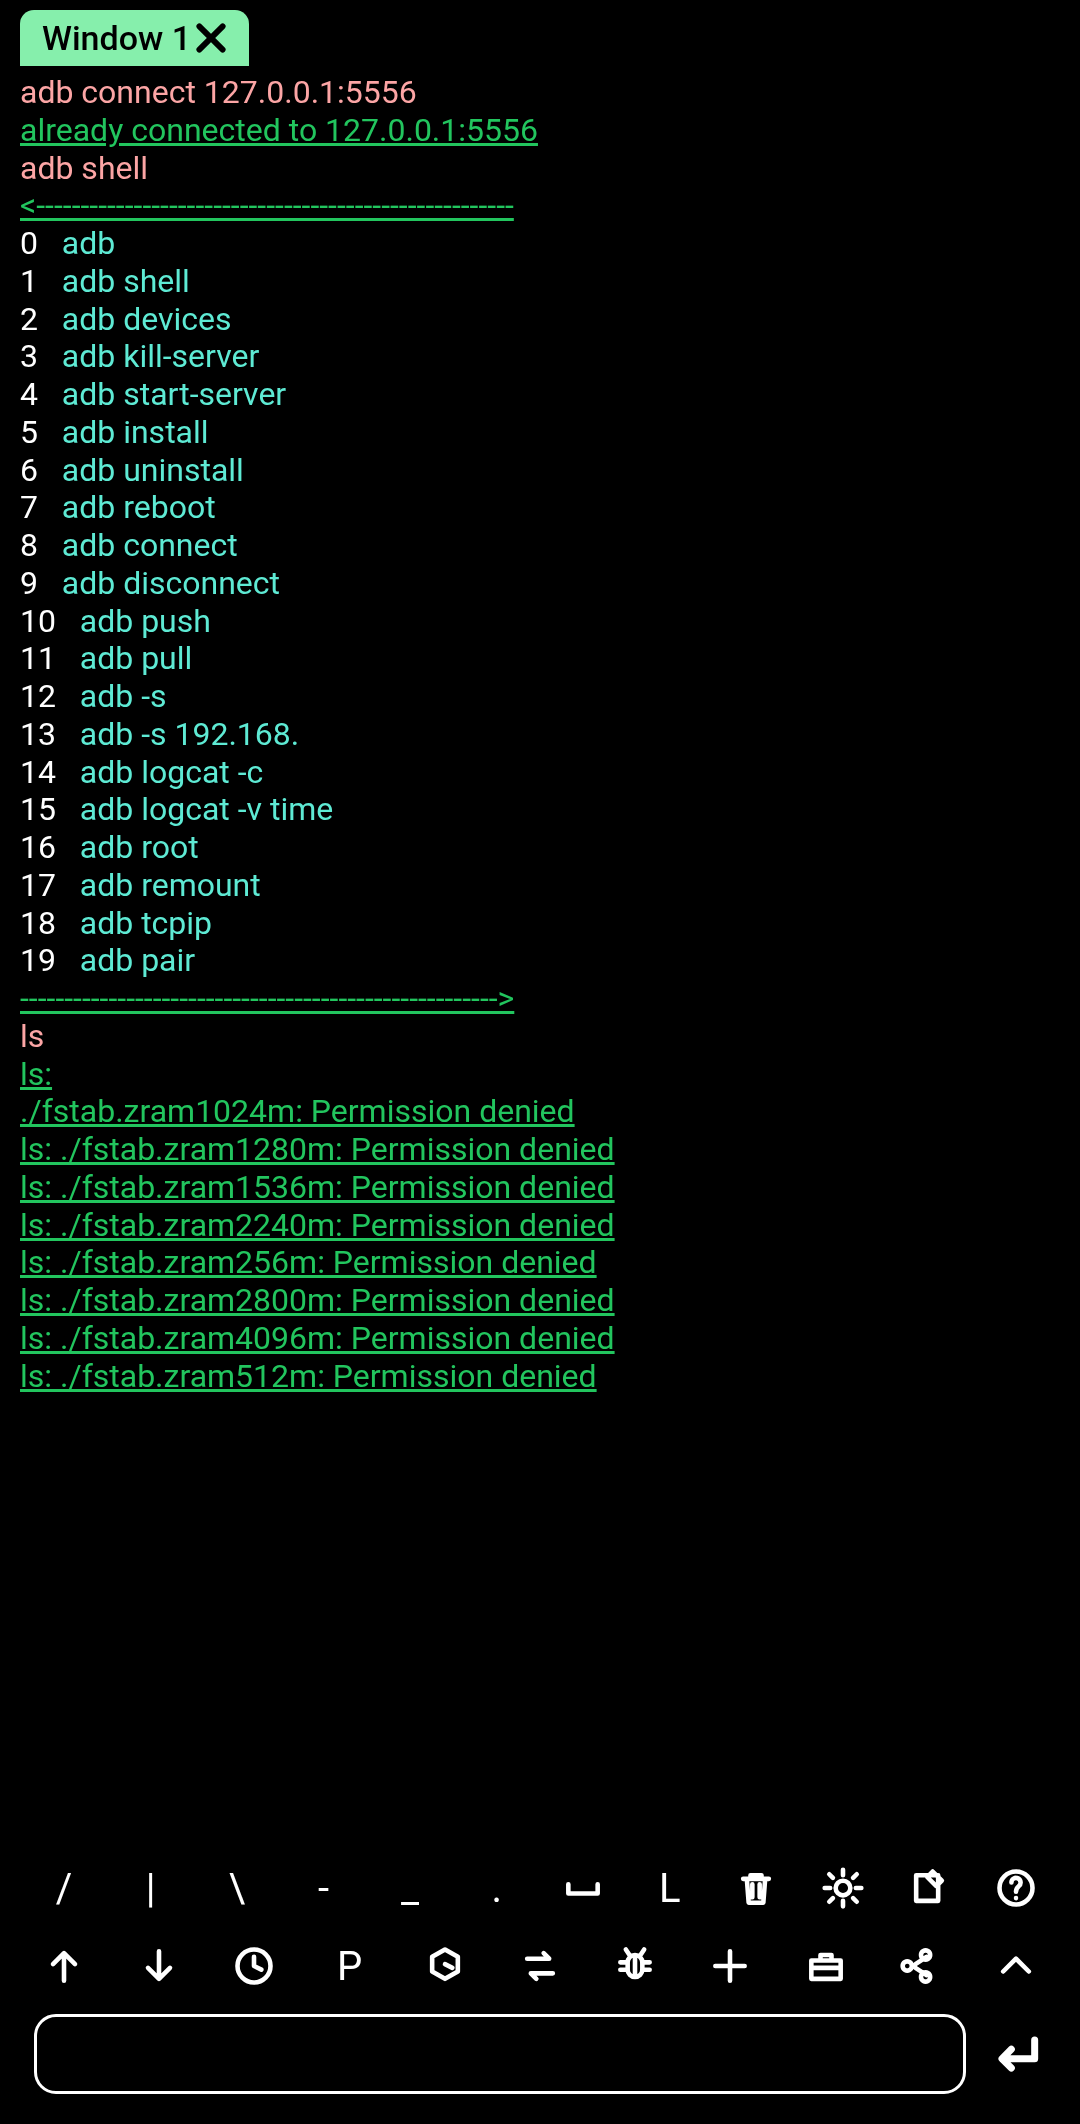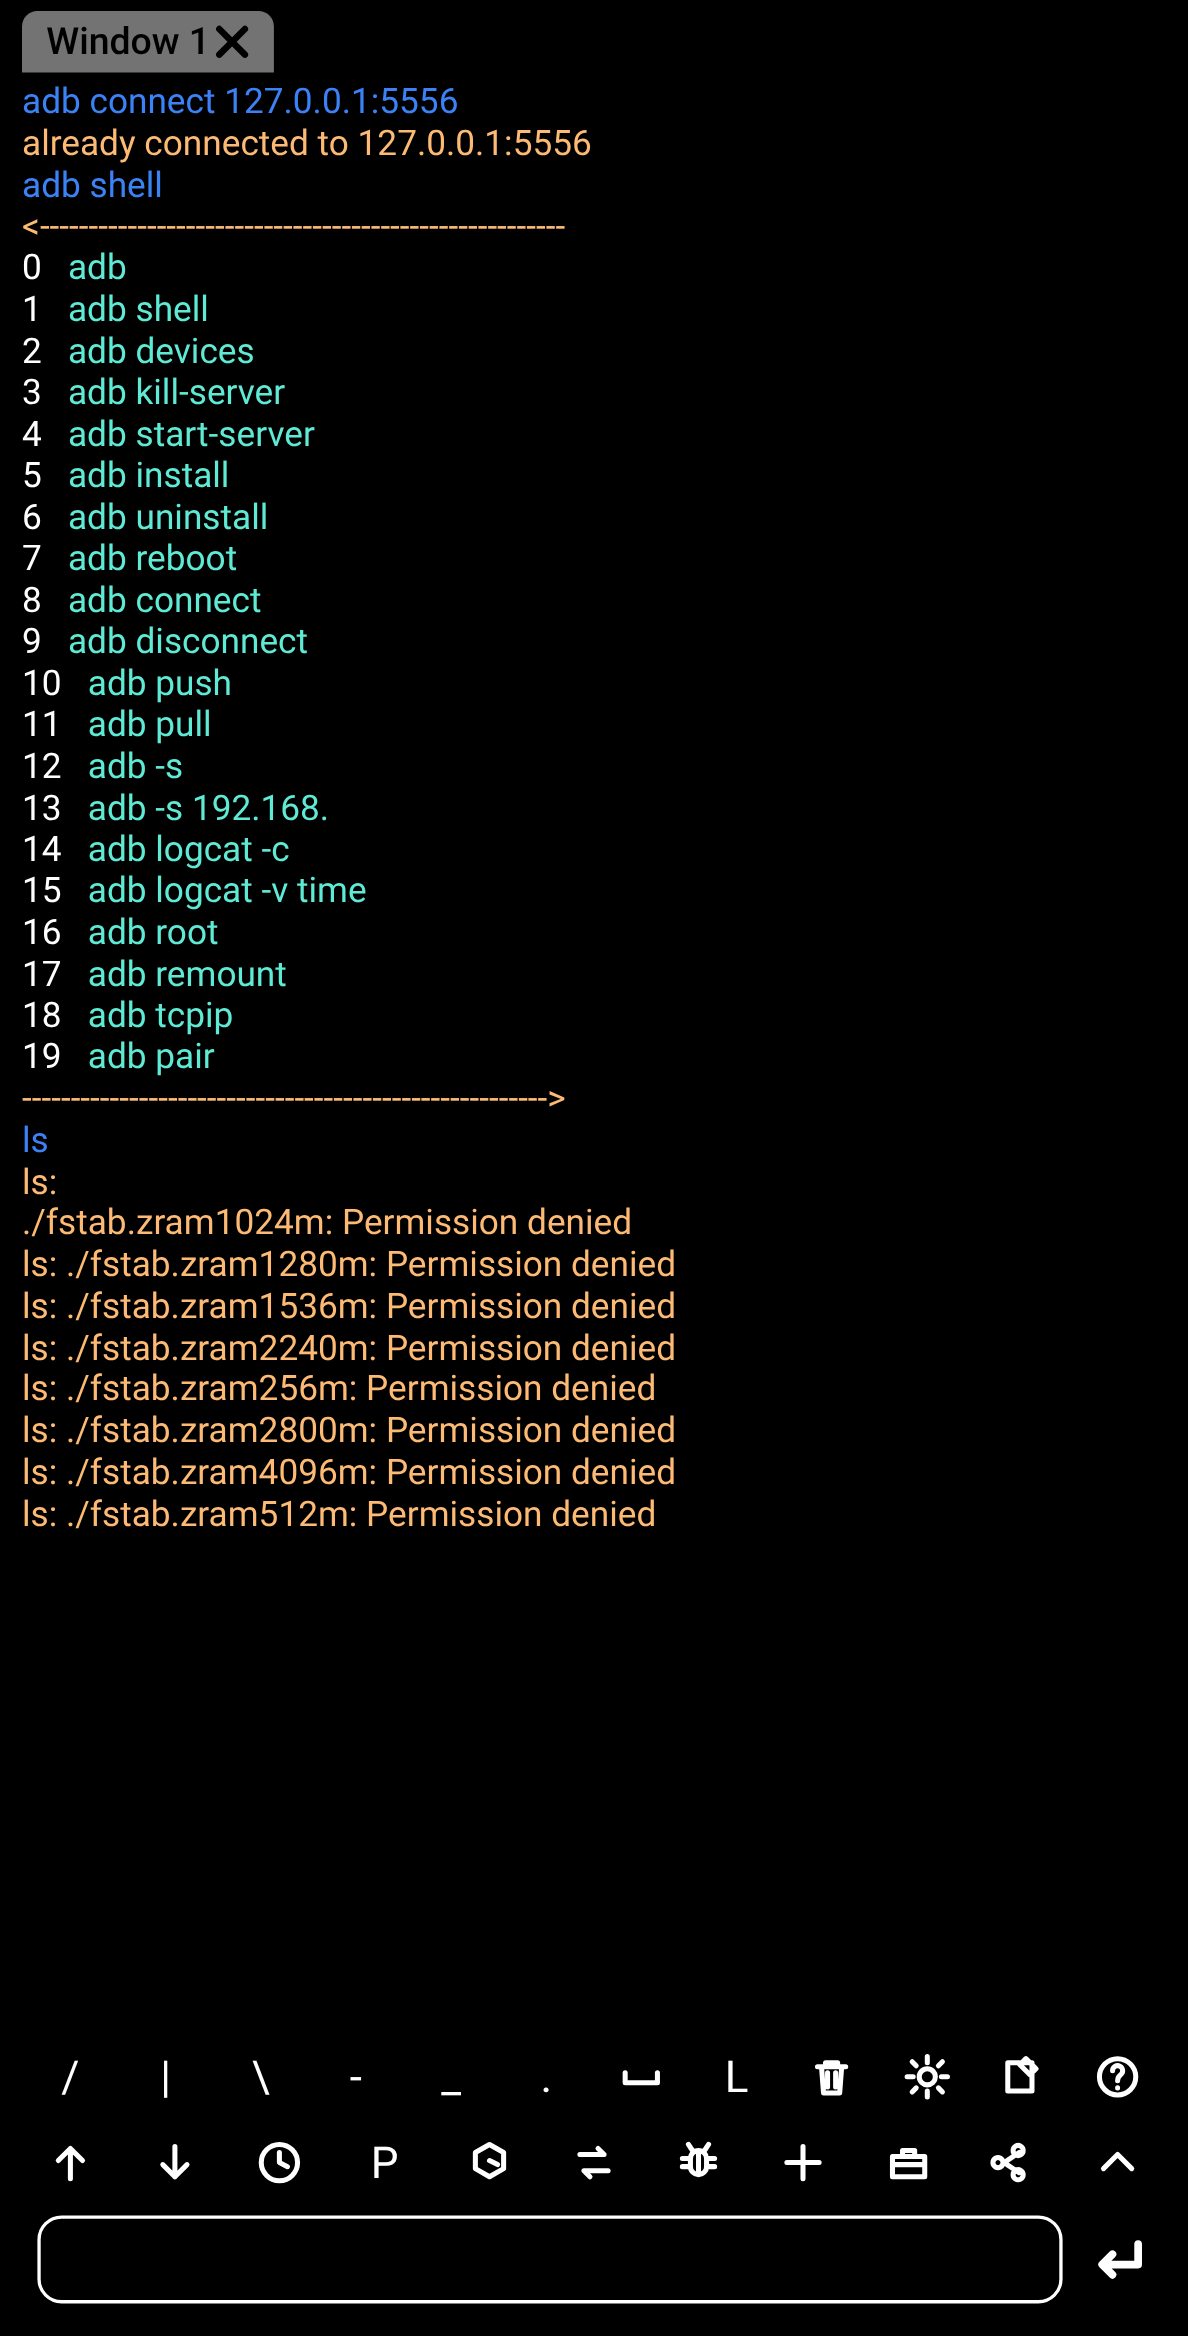--- a/index.html
+++ b/index.html
@@ -17,42 +17,42 @@
     flex-direction: column;
     height: 100%;
     padding: 10px 20px 20px 20px;
   }
   .tabbar {
     display: flex;
     gap: 10px;
     margin-bottom: 8px;
   }
   .tab {
-    background: #737373;
+    background: #86efac;
     color: #000;
     border-radius: 14px 14px 0 0;
     padding: 8px 18px 8px 22px;
     display: flex;
     align-items: center;
     font-size: 34px;
     font-weight: 500;
   }
   .tab .close { 
     width: 40px; height: 40px; display:flex; align-items:center; justify-content:center;
   }
   .term {
     flex: 1 1 auto;
     overflow: hidden;
     line-height: 1.18;
     font-size: 32px;
     white-space: pre;
   }
-  .blue { color: #3b82f6; }
+  .blue { color: #fca5a5; }
   .purple { color: #5eead4; }
-  .white { color: #fdba74; }
+  .white { color: #22c55e; text-decoration: underline; }
   .num { color:#ffffff; display:inline-block; }
   .toolbar {
     display: flex;
     flex-direction: column;
     gap: 10px;
     margin-top: 8px;
   }
   .trow {
     display: flex;
     justify-content: space-between;

